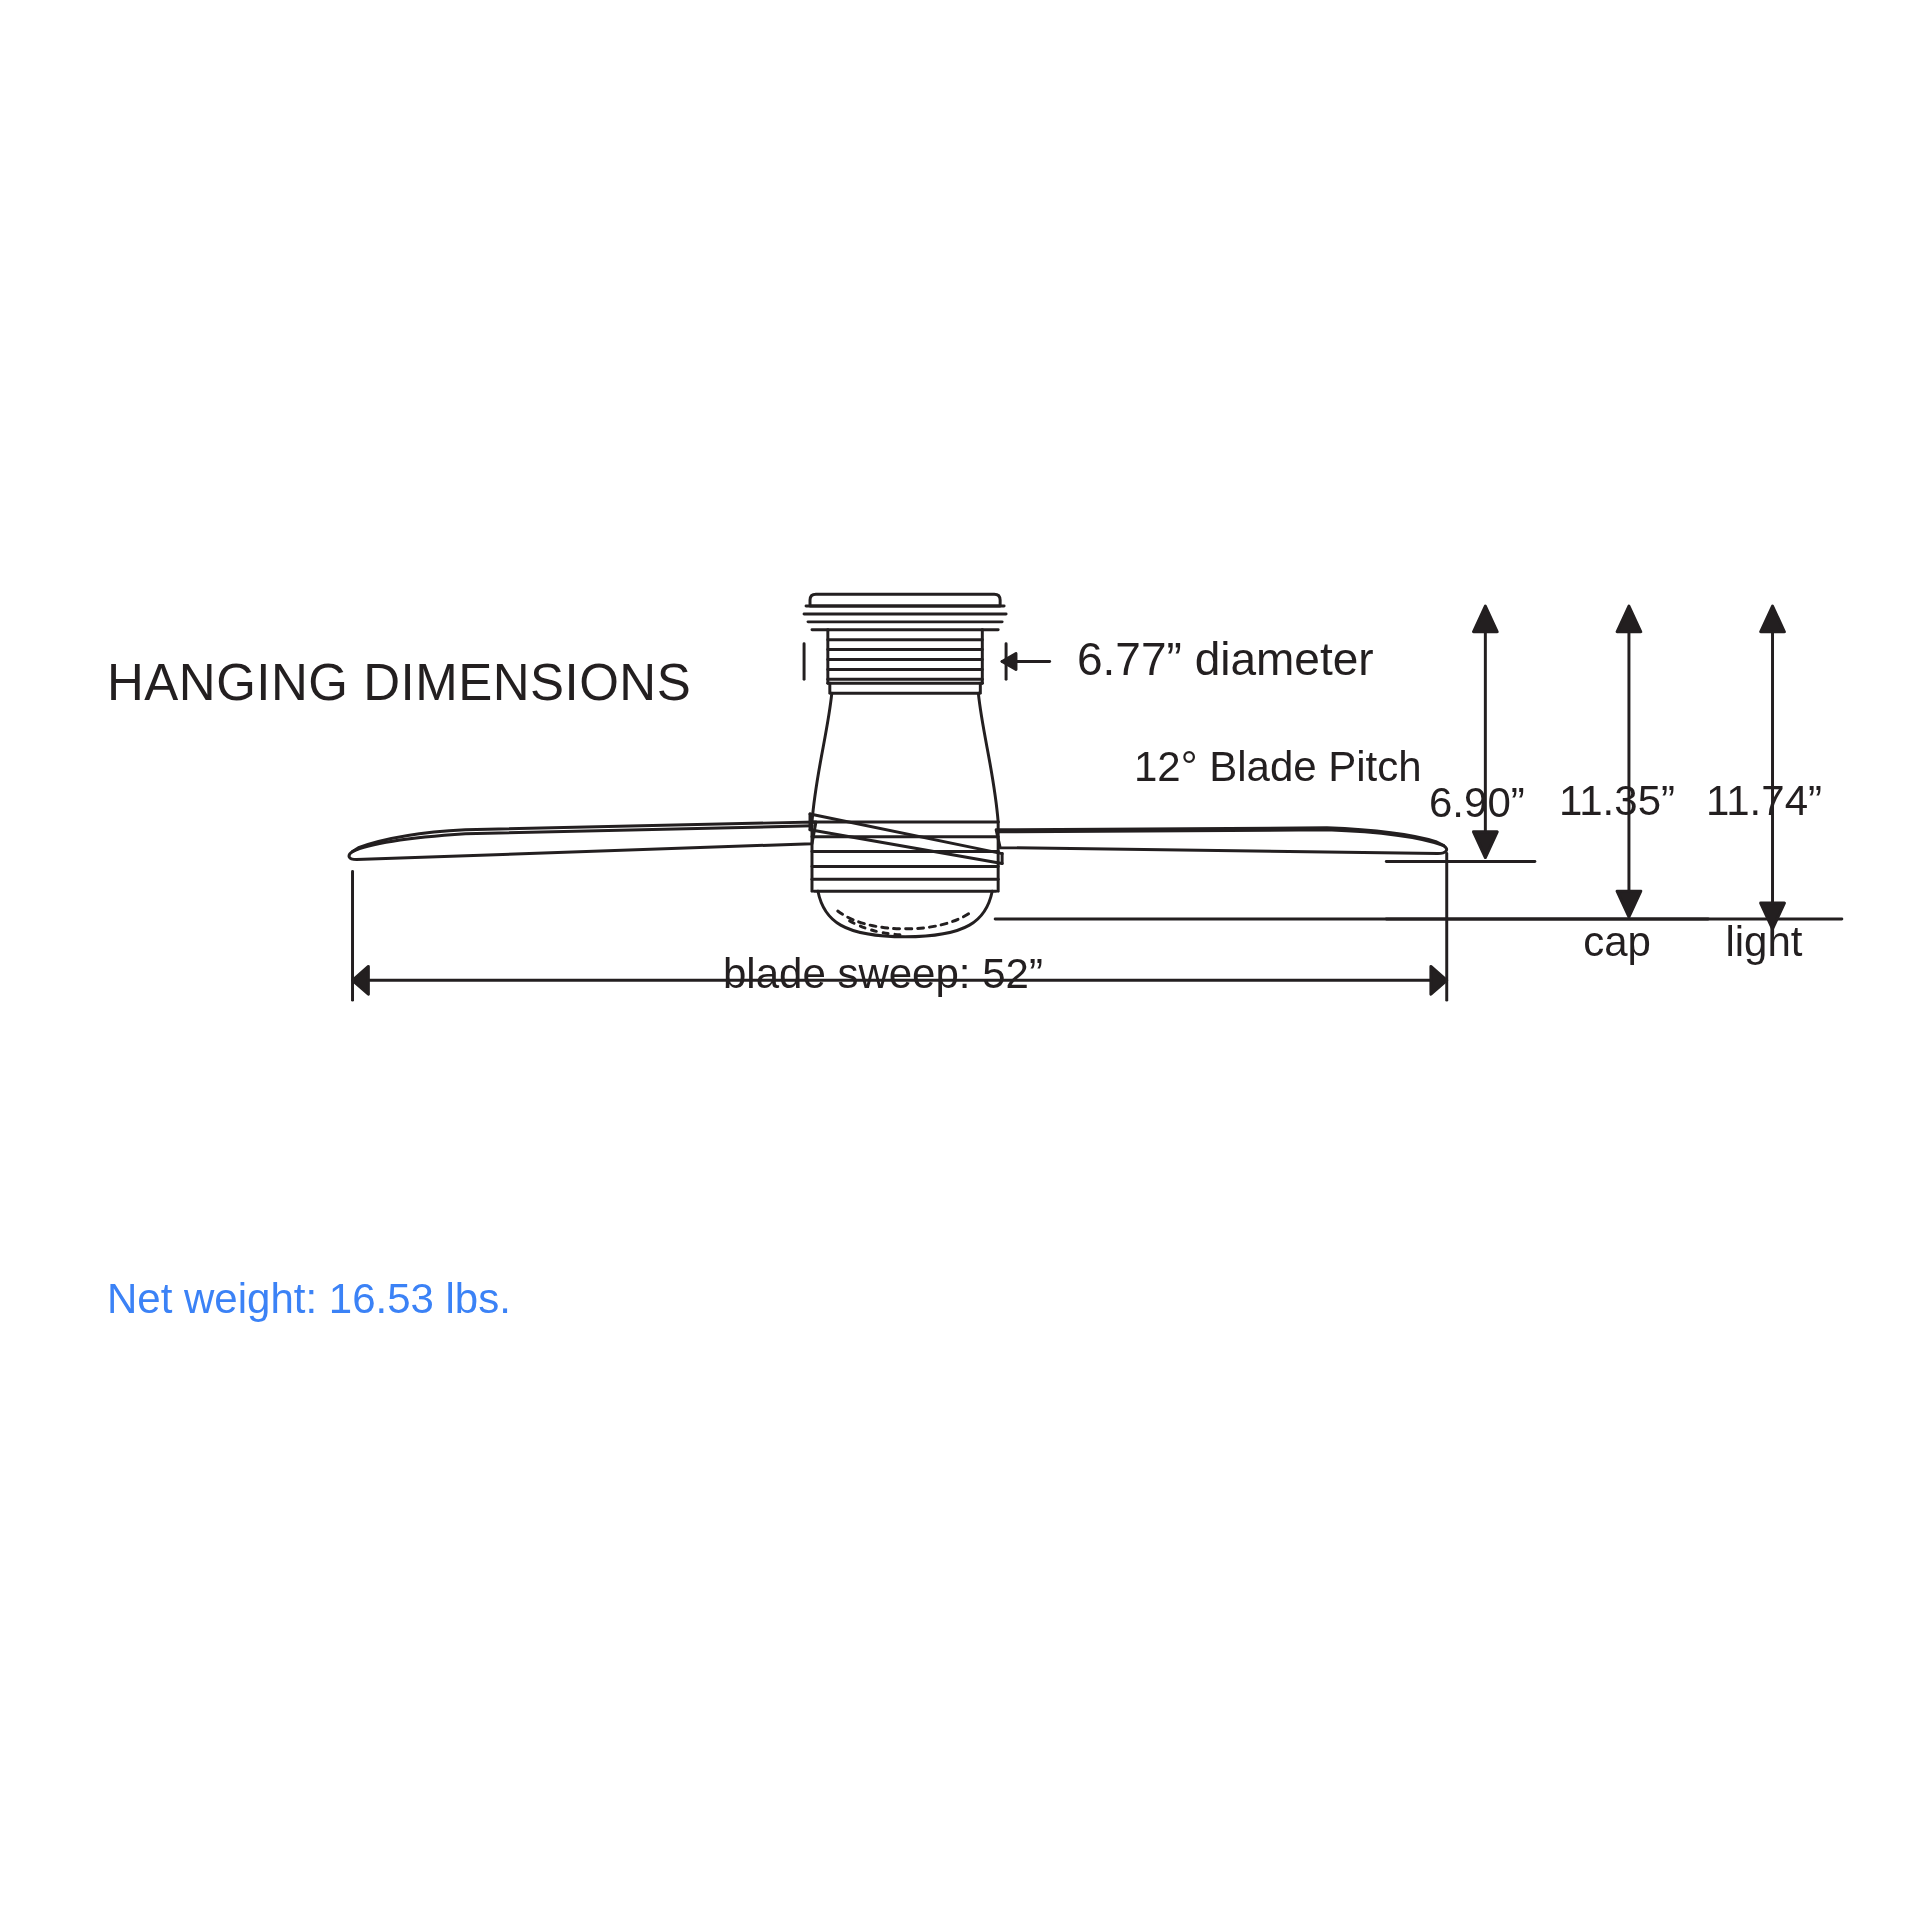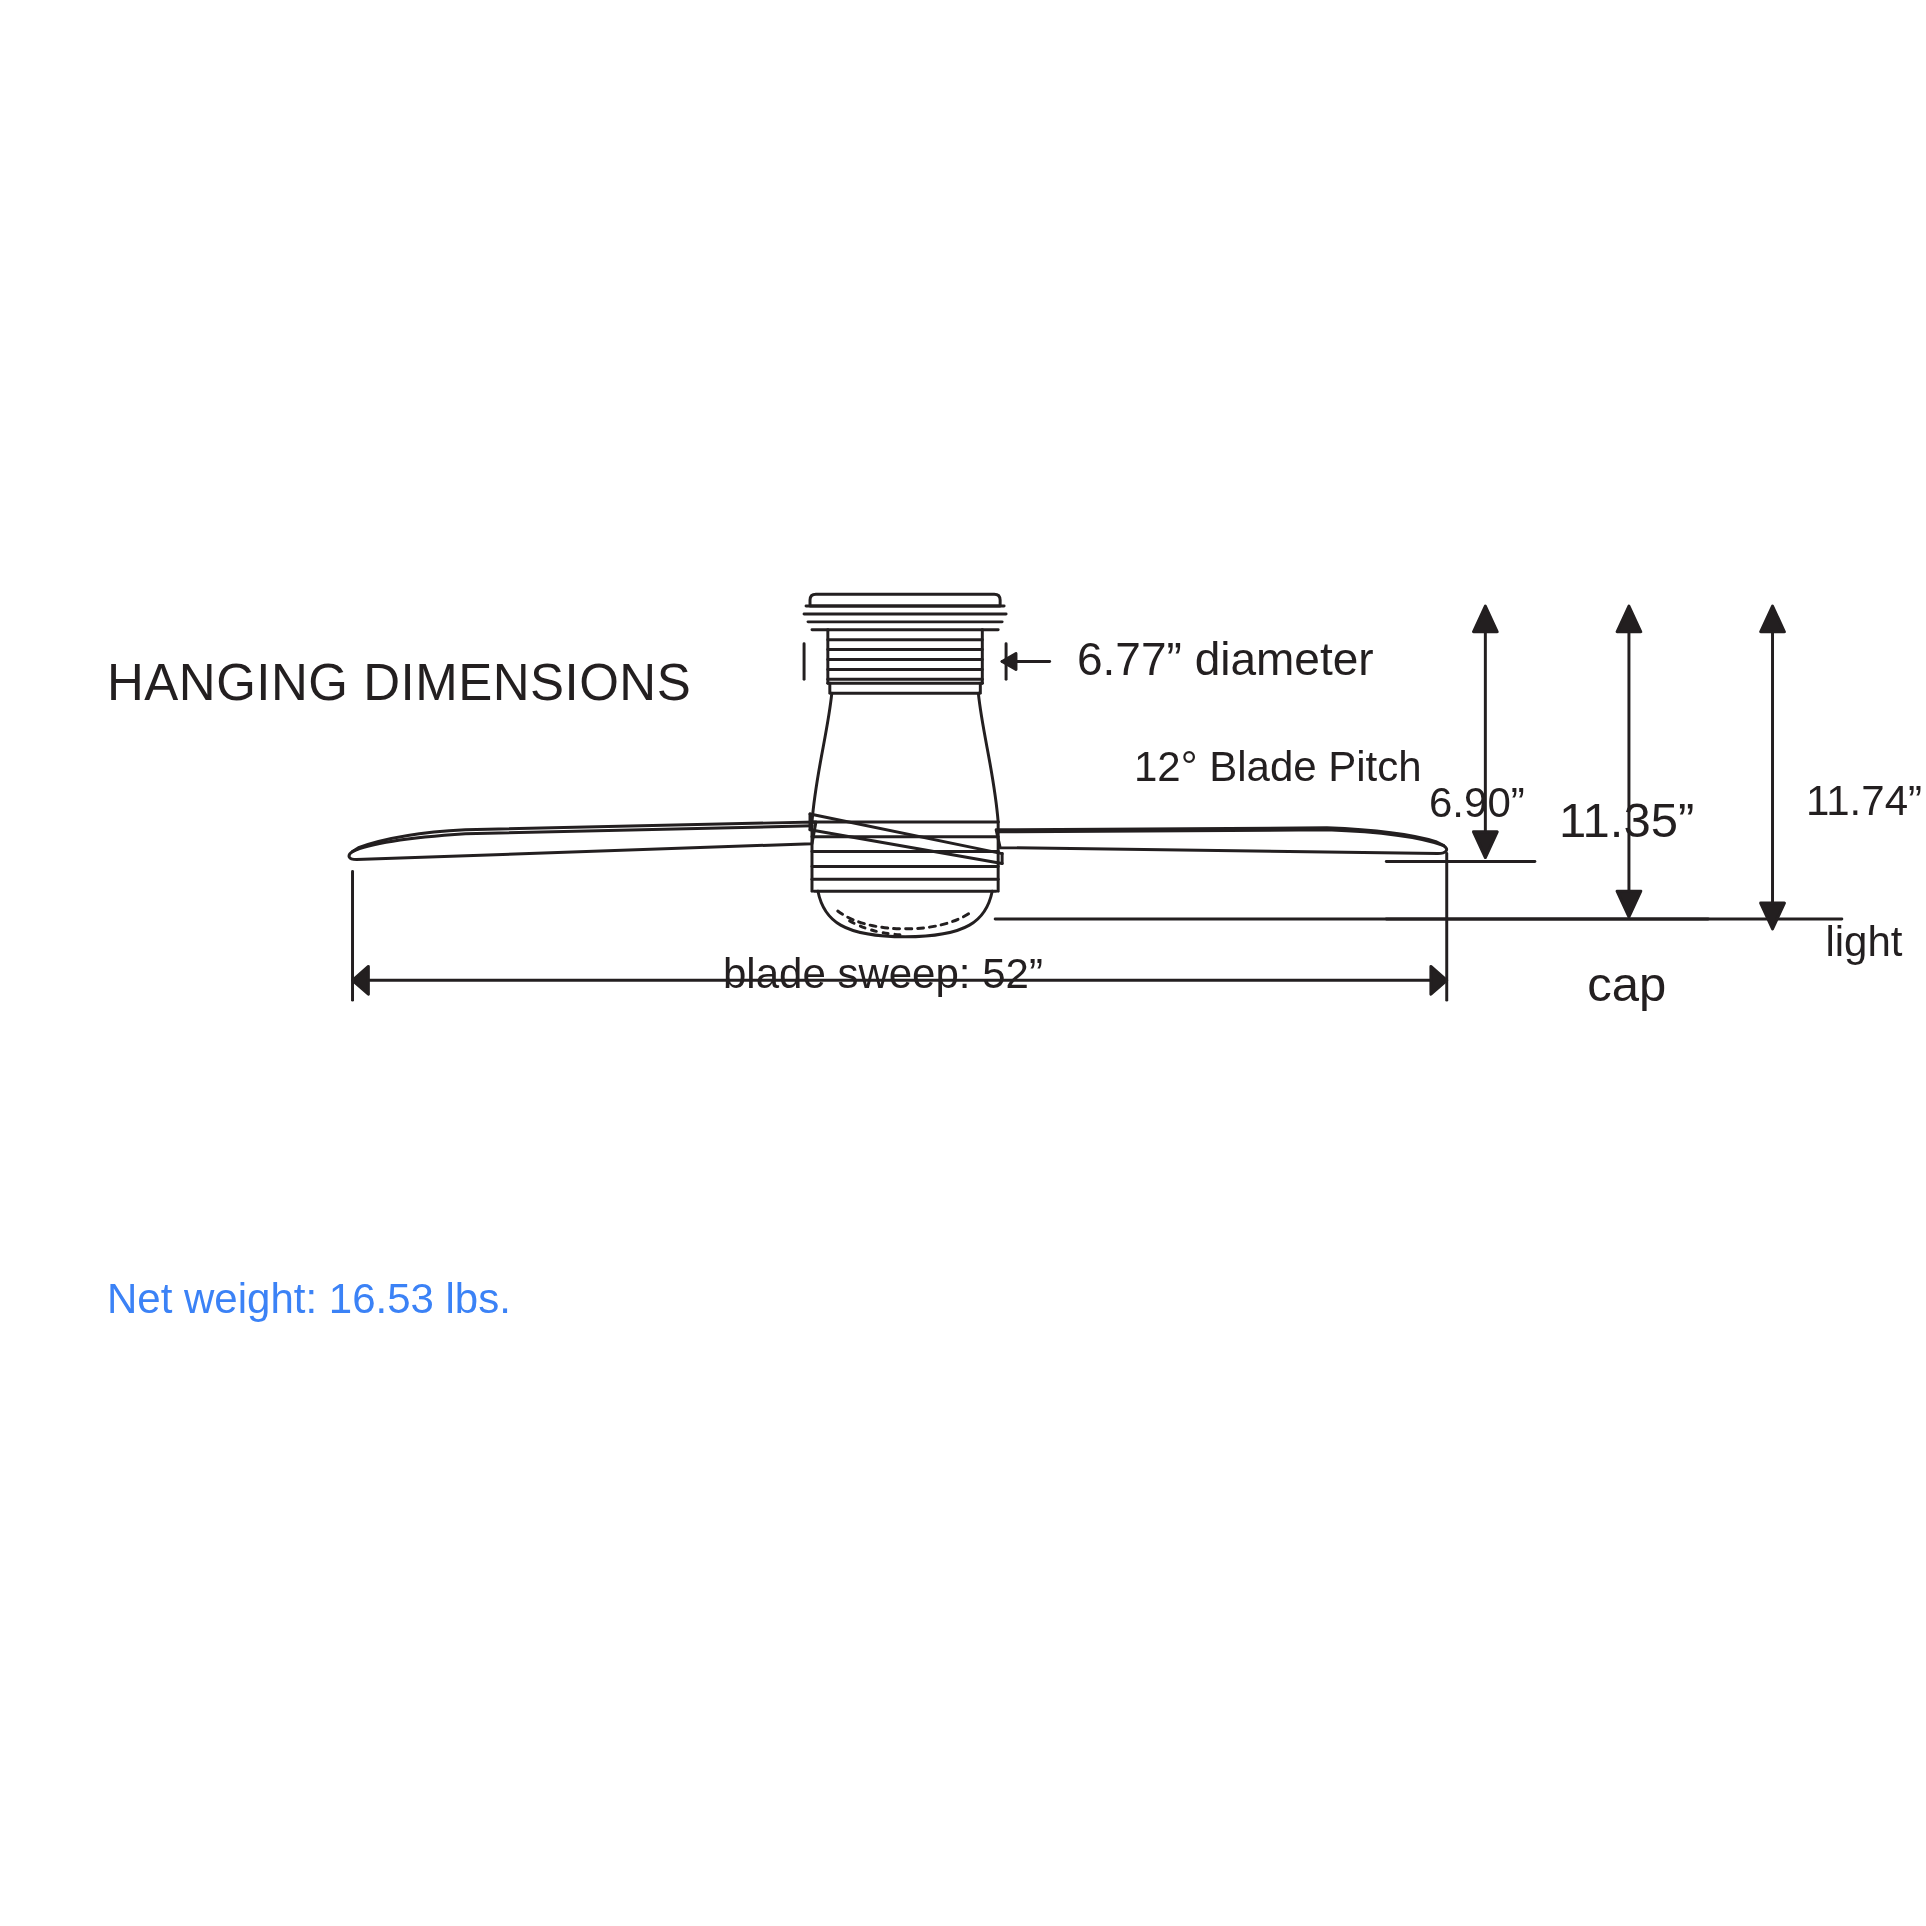--- a/index.html
+++ b/index.html
@@ -57,26 +57,26 @@
   }
   #dim-a-label {
     left: 1429px;
     top: 683px;
     font-size: 42px;
     text-align: center;
   }
   #dim-b-label {
     left: 1559px;
     top: 683px;
-    font-size: 49px;
+    font-size: 42px;
     text-align: center;
     line-height: 1.12;
   }
   #dim-c-label {
-    left: 1806px;
+    left: 1706px;
     top: 683px;
     font-size: 42px;
     text-align: center;
     line-height: 1.12;
   }
   #net-weight-text {
     left: 107px;
     top: 1275px;
     font-size: 42px;
     color: #3b82f6;

